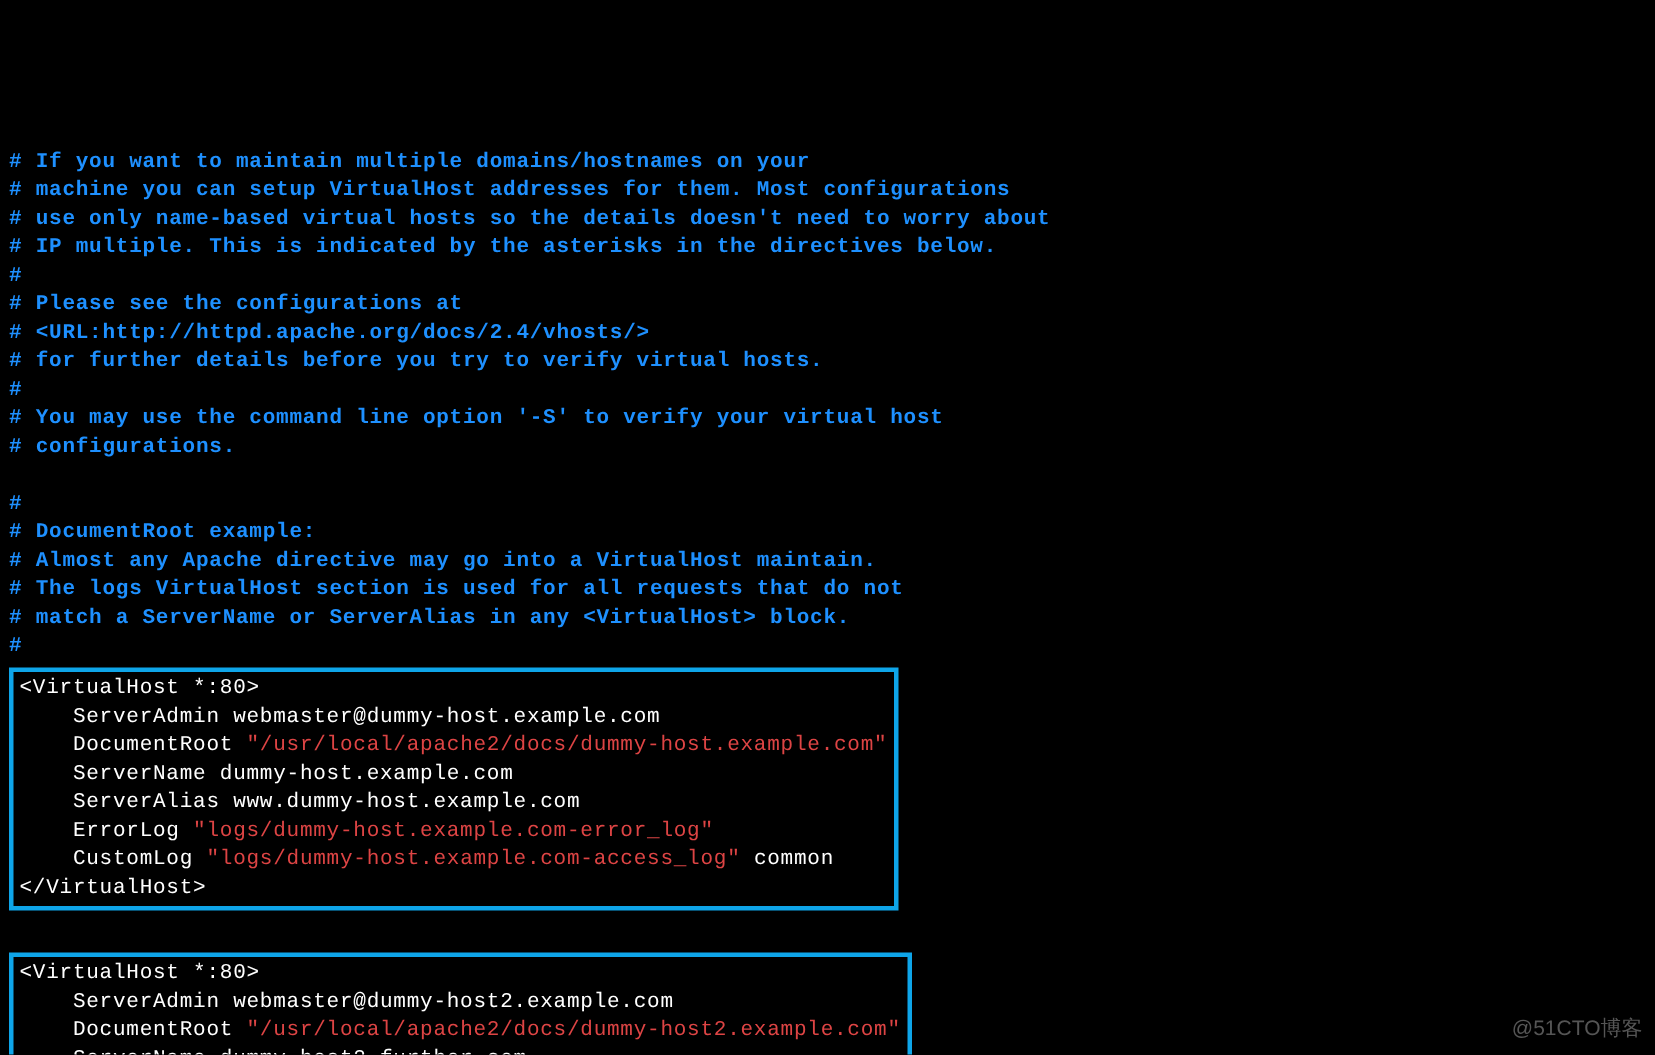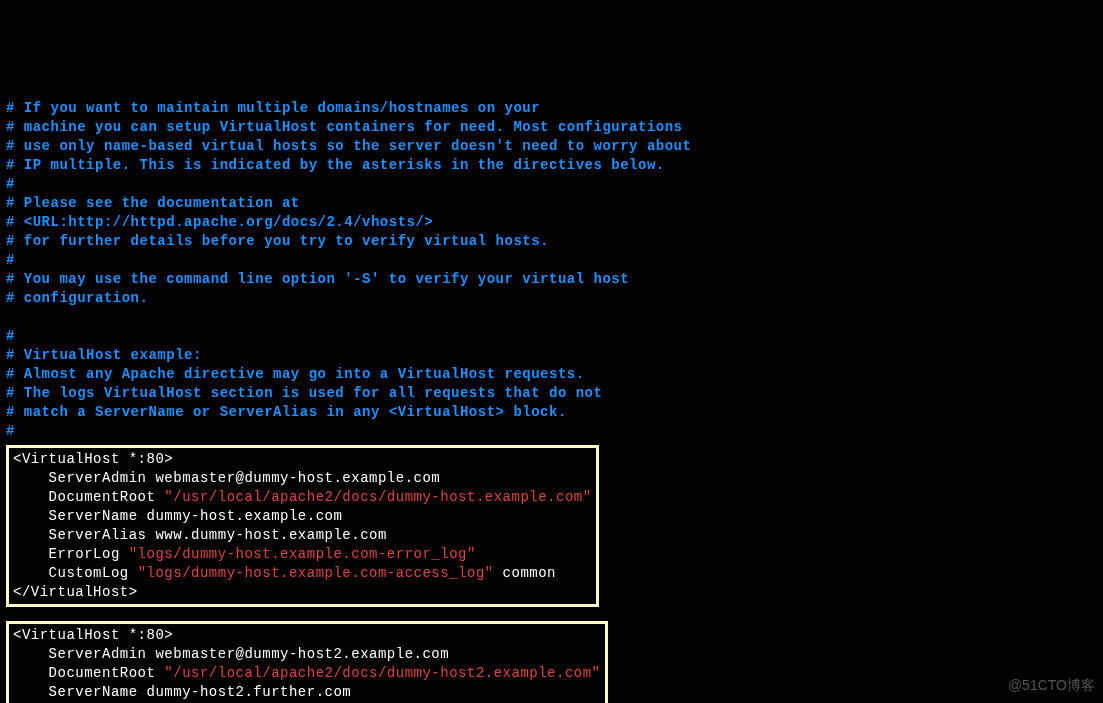--- a/index.html
+++ b/index.html
@@ -14,57 +14,57 @@
     padding: 4px 6px;
     position: relative;
     overflow: hidden;
     white-space: pre;
     letter-spacing: 0.5px;
   }
   .comment { color: #1e90ff; font-weight: bold; }
   .white   { color: #ffffff; }
   .redstr  { color: #d44;  }
   .box {
-    border: 3px solid #fef9c3;
+    border: 3px solid #0ea5e9;
     padding: 2px 4px;
-    margin: 4px 0 10px 0;
+    margin: 4px 0 24px 0;
     display: inline-block;
     line-height: 19px;
   }
   .watermark {
     position: absolute;
     right: 8px;
     bottom: 8px;
     color: #555;
     font-size: 14px;
     font-family: sans-serif;
     letter-spacing: 0;
   }
 </style>
 </head>
 <body>
 
 
 
 <div>
 <span class="comment"># If you want to maintain multiple domains/hostnames on your</span>
-<span class="comment"># machine you can setup VirtualHost containers for need. Most configurations</span>
-<span class="comment"># use only name-based virtual hosts so the server doesn't need to worry about</span>
+<span class="comment"># machine you can setup VirtualHost addresses for them. Most configurations</span>
+<span class="comment"># use only name-based virtual hosts so the details doesn't need to worry about</span>
 <span class="comment"># IP multiple. This is indicated by the asterisks in the directives below.</span>
 <span class="comment">#</span>
-<span class="comment"># Please see the documentation at</span>
+<span class="comment"># Please see the configurations at</span>
 <span class="comment"># &lt;URL:http://httpd.apache.org/docs/2.4/vhosts/&gt;</span>
 <span class="comment"># for further details before you try to verify virtual hosts.</span>
 <span class="comment">#</span>
 <span class="comment"># You may use the command line option '-S' to verify your virtual host</span>
-<span class="comment"># configuration.</span>
+<span class="comment"># configurations.</span>
 <span class="comment"></span>
 <span class="comment">#</span>
-<span class="comment"># VirtualHost example:</span>
-<span class="comment"># Almost any Apache directive may go into a VirtualHost requests.</span>
+<span class="comment"># DocumentRoot example:</span>
+<span class="comment"># Almost any Apache directive may go into a VirtualHost maintain.</span>
 <span class="comment"># The logs VirtualHost section is used for all requests that do not</span>
 <span class="comment"># match a ServerName or ServerAlias in any &lt;VirtualHost&gt; block.</span>
 <span class="comment">#</span>
 <div class="box"><span class="white">&lt;VirtualHost *:80&gt;</span>
 <span class="white">    ServerAdmin webmaster@dummy-host.example.com</span>
 <span class="white">    DocumentRoot </span><span class="redstr">"/usr/local/apache2/docs/dummy-host.example.com"</span>
 <span class="white">    ServerName dummy-host.example.com</span>
 <span class="white">    ServerAlias www.dummy-host.example.com</span>
 <span class="white">    ErrorLog </span><span class="redstr">"logs/dummy-host.example.com-error_log"</span>
 <span class="white">    CustomLog </span><span class="redstr">"logs/dummy-host.example.com-access_log"</span><span class="white"> common</span>

